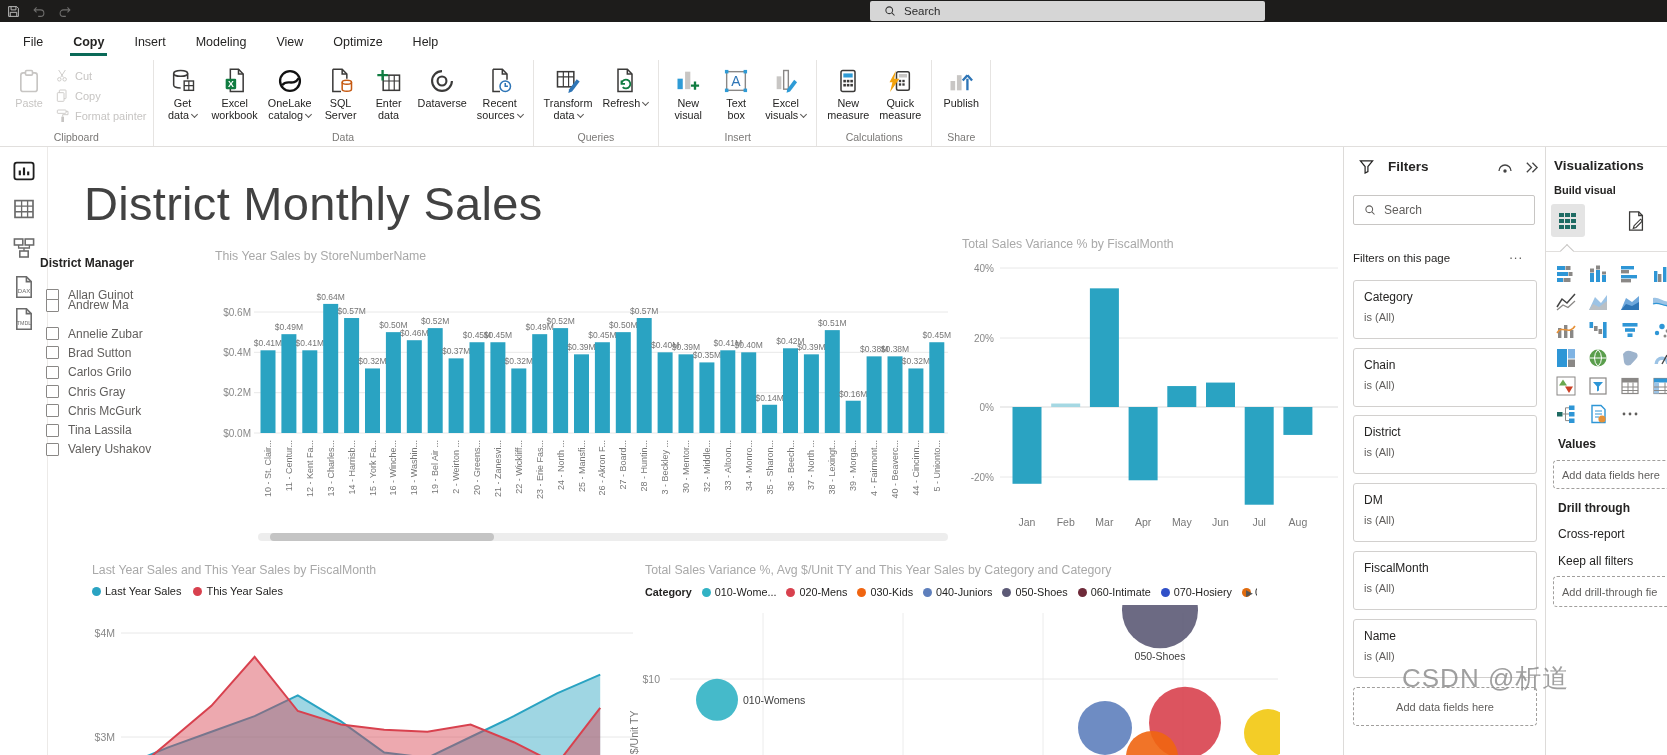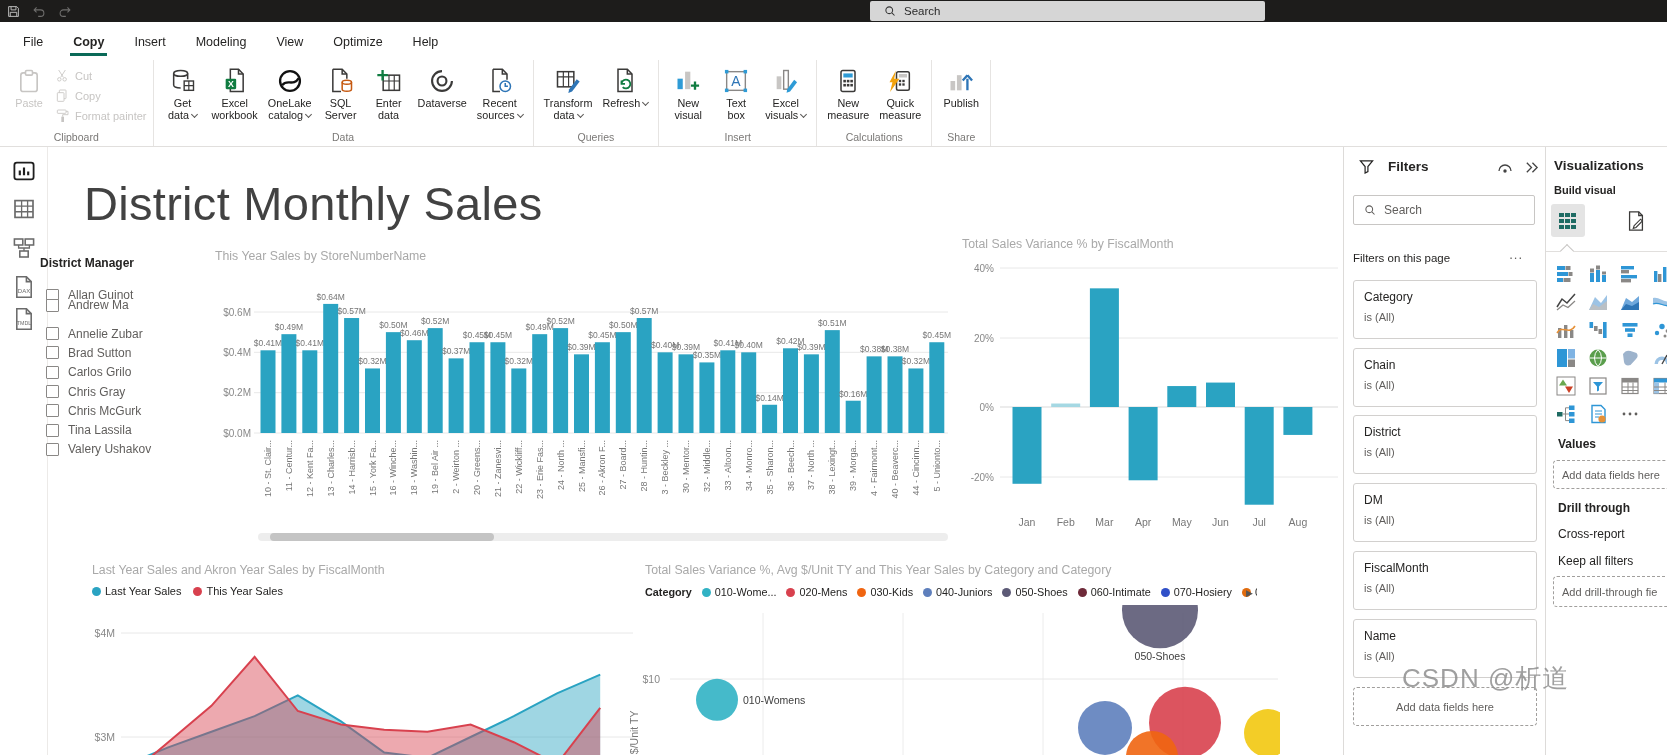--- a/index.html
+++ b/index.html
@@ -542,21 +542,21 @@
       <rect x="219.3" y="136.06" width="29" height="20.94" fill="#2AA3C2"></rect>
       <text x="233.8" y="276" text-anchor="middle" font-size="10.5" fill="#777">May</text>
       <rect x="258" y="132.57" width="29" height="24.43" fill="#2AA3C2"></rect>
       <text x="272.5" y="276" text-anchor="middle" font-size="10.5" fill="#777">Jun</text>
       <rect x="296.70000000000005" y="157" width="29" height="97.72" fill="#2AA3C2"></rect>
       <text x="311.20000000000005" y="276" text-anchor="middle" font-size="10.5" fill="#777">Jul</text>
       <rect x="335.40000000000003" y="157" width="29" height="27.92" fill="#2AA3C2"></rect>
       <text x="349.90000000000003" y="276" text-anchor="middle" font-size="10.5" fill="#777">Aug</text>
     </svg>
 
-  <div class="vtitle" style="left:92px; top:563px;" id="area-title">Last Year Sales and Akron Year Sales by FiscalMonth</div>
+  <div class="vtitle" style="left:92px; top:563px;" id="area-title">Last Year Sales and This Year Sales by FiscalMonth</div>
   <div class="legend" style="left:92px; top:585px;" id="area-legend">
       <span class="li"><span class="dot" style="background:#2AA3C2"></span>Last Year Sales</span>
       <span class="li"><span class="dot" style="background:#D8414E"></span>This Year Sales</span>
     </div>
   <svg id="area-svg" class="abs" style="left:85px; top:600px;" width="548" height="155">
       <line x1="36" y1="33" x2="548" y2="33" stroke="#e8e8e8"></line>
       <text x="30" y="37" text-anchor="end" font-size="10.5" fill="#888">$4M</text>
       <line x1="36" y1="137" x2="548" y2="137" stroke="#e8e8e8"></line>
       <text x="30" y="141" text-anchor="end" font-size="10.5" fill="#888">$3M</text>
       <path d="M40,165.08 L83.2,147.4 L126.4,131.8 L169.60000000000002,116.19999999999999 L212.8,95.4 L256,121.4 L299.20000000000005,152.6 L342.40000000000003,157.8 L385.6,137 L428.8,116.19999999999999 L472,93.32000000000001 L515.2,74.6 L515.2 160 L40 160 Z" fill="#2AA3C2" fill-opacity="0.45" stroke="none"></path>

